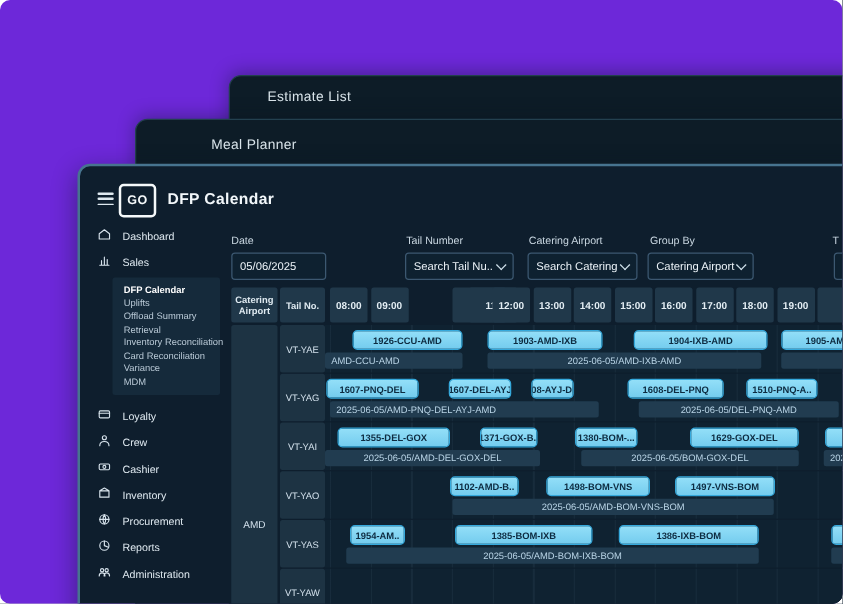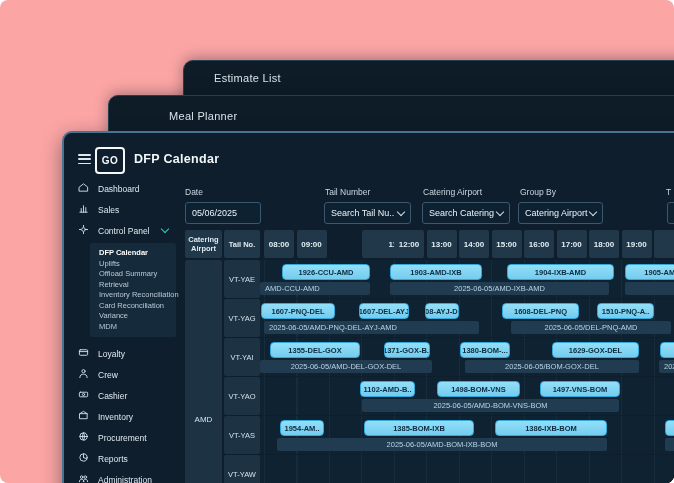--- a/index.html
+++ b/index.html
@@ -1,17 +1,17 @@
 <!DOCTYPE html>
 <html><head>
 <meta charset="utf-8">
 <style>
   html,body{margin:0;padding:0;}
   body{width:674px;height:483px;background:#ffffff;font-family:"Liberation Sans",sans-serif;}
-  #stage{position:relative;width:674px;height:483px;background:#fca5a5;border-radius:8px;overflow:hidden;text-decoration:underline;}
+  #stage{position:relative;width:674px;height:483px;background:#6d28d9;border-radius:8px;overflow:hidden;text-decoration:underline;}
 
   
   .win-back{position:absolute;background:#0d1c27;border:1px solid #23404f;border-radius:10px 10px 0 0;
     box-shadow:0 -2px 14px rgba(10,20,30,.35);}
   .win-title{position:absolute;color:#d9e4ea;font-size:11px;letter-spacing:.3px;}
 
   
   #app-window{position:absolute;left:62px;top:131px;width:645px;height:400px;background:#0e1e2d;
     border:2px solid #47748f;border-radius:10px;box-shadow:0 6px 20px rgba(10,20,30,.45);box-sizing:content-box;}
 
@@ -90,28 +90,20 @@
               <path d="M3 11 L12 4 L21 11 V20 H3 Z"></path>
             </svg></span>
           <span class="flex">Dashboard</span>
         </div>
         <div class="side-item">
           <span><svg width="11" height="11" viewBox="0 0 24 24" fill="none" stroke="#d7e3ec" stroke-width="2" stroke-linecap="round" stroke-linejoin="round">
               <path d="M4 20 H20 M7 20 V12 M12 20 V6 M17 20 V10"></path>
             </svg></span>
           <span class="flex">Sales</span>
         </div>
-        <div class="side-item">
-          <span><svg width="11" height="11" viewBox="0 0 24 24" fill="none" stroke="#d7e3ec" stroke-width="2" stroke-linecap="round" stroke-linejoin="round">
-              <circle cx="12" cy="12" r="4"></circle>
-              <path d="M12 3 V6 M12 18 V21 M3 12 H6 M18 12 H21"></path>
-            </svg></span>
-          <span class="flex">Control Panel</span>
-          <span class="chev-teal"></span>
-        </div>
         <div class="submenu">
           <div class="submenu-item active">DFP Calendar</div>
           <div class="submenu-item">Uplifts</div>
           <div class="submenu-item">Offload Summary</div>
           <div class="submenu-item">Retrieval</div>
           <div class="submenu-item">Inventory Reconciliation</div>
           <div class="submenu-item">Card Reconciliation</div>
           <div class="submenu-item">Variance</div>
           <div class="submenu-item">MDM</div>
         </div>

